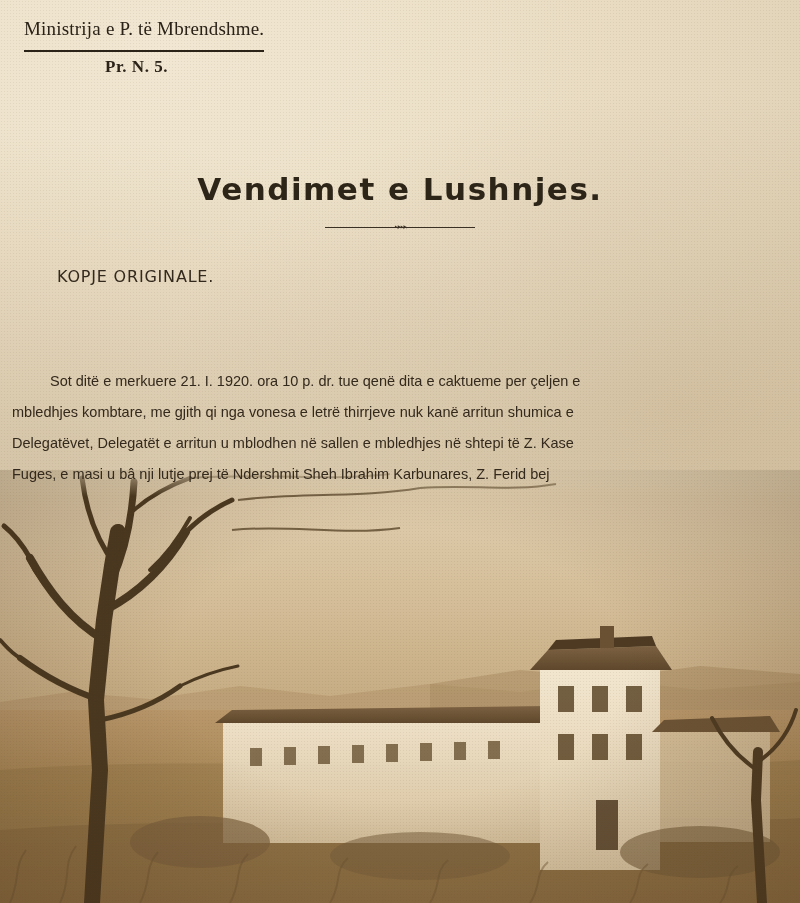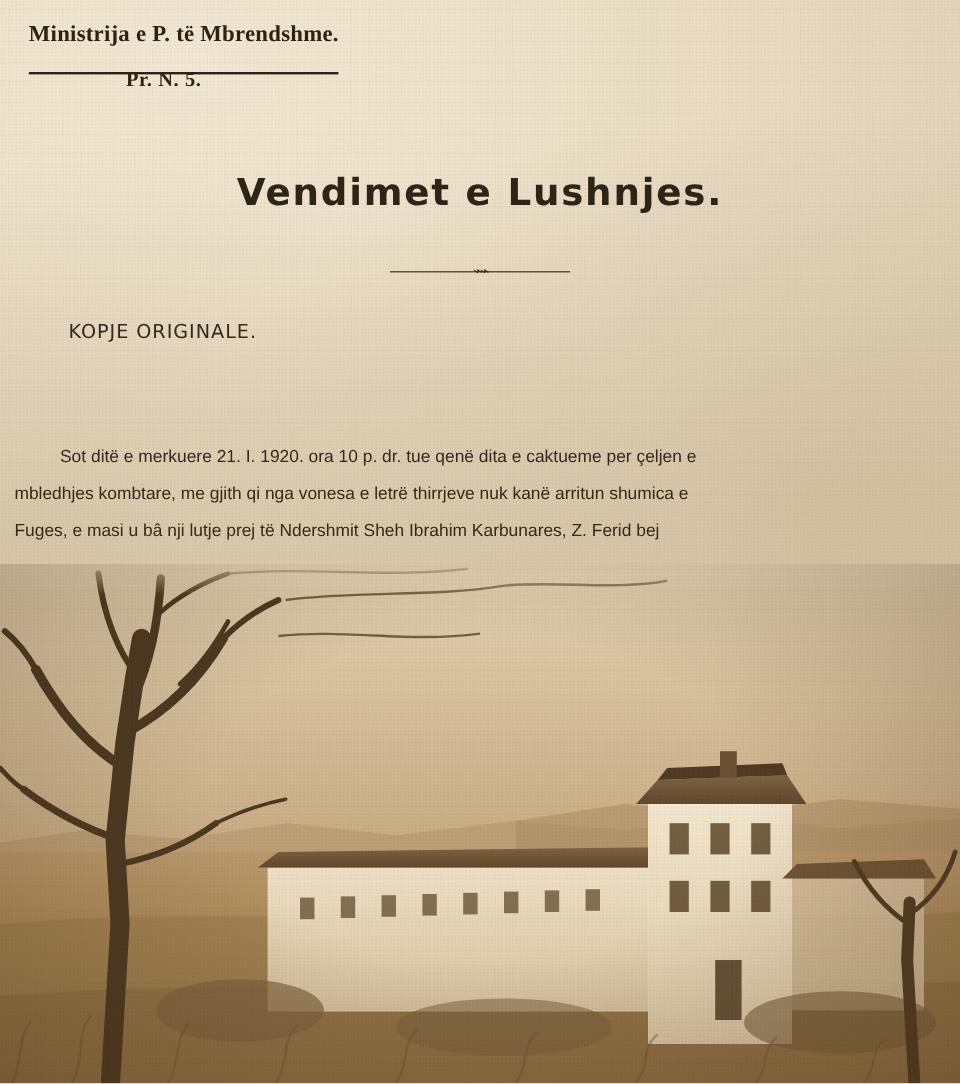--- a/index.html
+++ b/index.html
@@ -33,45 +33,45 @@
       radial-gradient(ellipse at 85% 85%, rgba(160,130,90,0.22) 0%, rgba(160,130,90,0) 55%),
       radial-gradient(ellipse at 5% 95%, rgba(150,120,80,0.18) 0%, rgba(150,120,80,0) 50%);
     pointer-events: none;
   }
 
   .ministry {
     position: absolute;
     left: 24px;
     top: 18px;
     font-size: 19px;
-    font-weight: bold;
+    font-weight: normal;
     color: #2b2218;
     letter-spacing: 0.2px;
     border-bottom: 2px solid #2b2218;
-    padding-bottom: 20px;
+    padding-bottom: 10px;
     z-index: 3;
     text-align: center;
   }
 
   .prno {
     position: absolute;
     left: 105px;
     top: 57px;
     font-size: 17px;
     font-weight: bold;
     color: #2b2218;
     letter-spacing: 0.5px;
     z-index: 3;
   }
 
   .doc-title {
     position: absolute;
     left: 0;
     right: 0;
-    top: 143px;
+    top: 171px;
     text-align: center;
     font-family: "DejaVu Sans", sans-serif;
     font-size: 31px;
     font-weight: bold;
     letter-spacing: 1.5px;
     color: #2e2519;
     z-index: 3;
   }
 
   .rule-wrap {
@@ -203,20 +203,21 @@
         <span class="rule-knot">⌁⌁</span>
       </span>
     </div>
 
     <div class="kopje">KOPJE ORIGINALE.</div>
 
 
     <div class="body-text">
       <div class="indent">Sot ditë e merkuere 21. I. 1920. ora 10 p. dr. tue qenë dita e caktueme per çeljen e</div>
       <div>mbledhjes kombtare, me gjith qi  nga vonesa e letrë thirrjeve nuk kanë arritun shumica e</div>
+      <div>Delegatëvet, Delegatët e arritun u mblodhen në sallen e mbledhjes në shtepi të Z. Kase</div>
       <div>Fuges, e masi u bâ nji lutje prej të  Ndershmit Sheh  Ibrahim Karbunares, Z. Ferid bej</div>
     </div>
 
     <div class="grain"></div>
   </div>
 
   <div class="photo">
     <svg class="photo-svg" viewBox="0 0 800 433" preserveAspectRatio="none">
       <defs>
         <linearGradient id="skyGrad" x1="0" y1="0" x2="0" y2="1">

